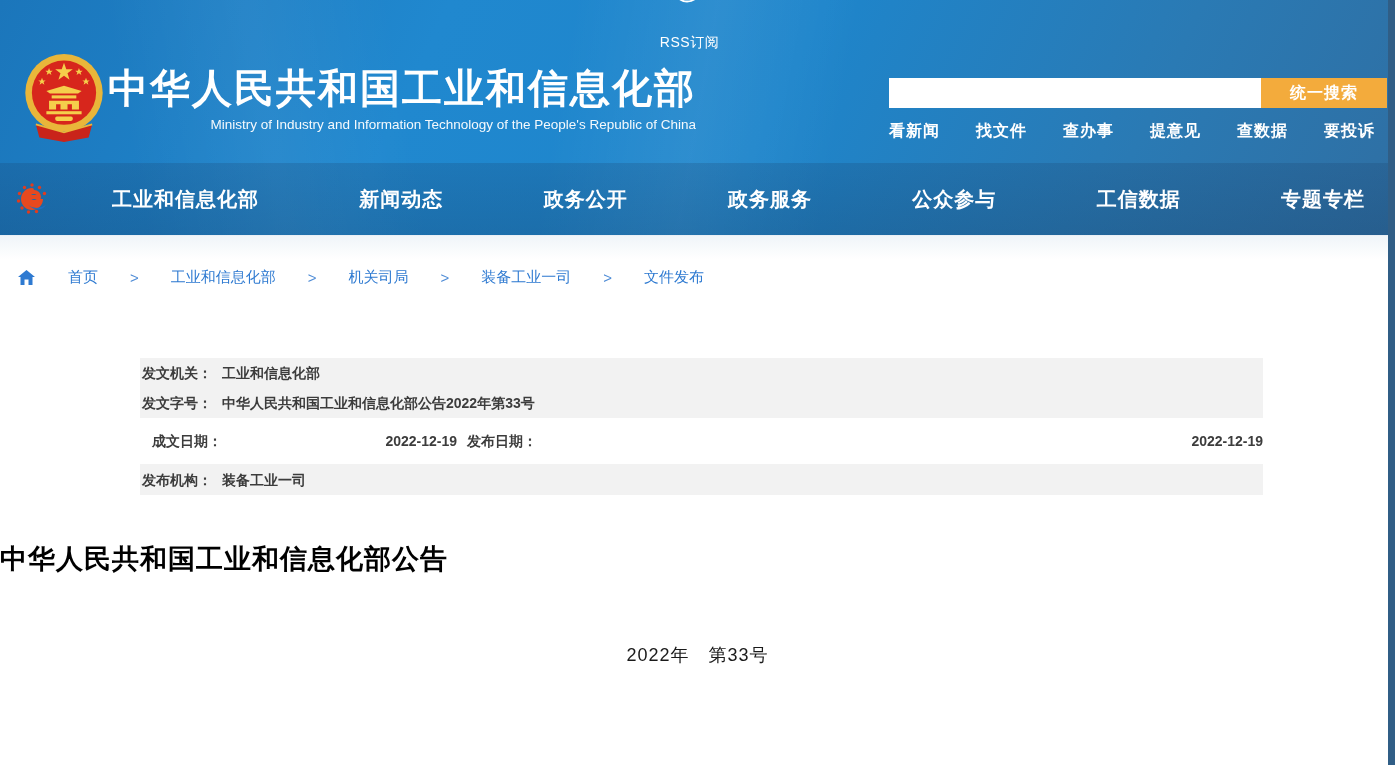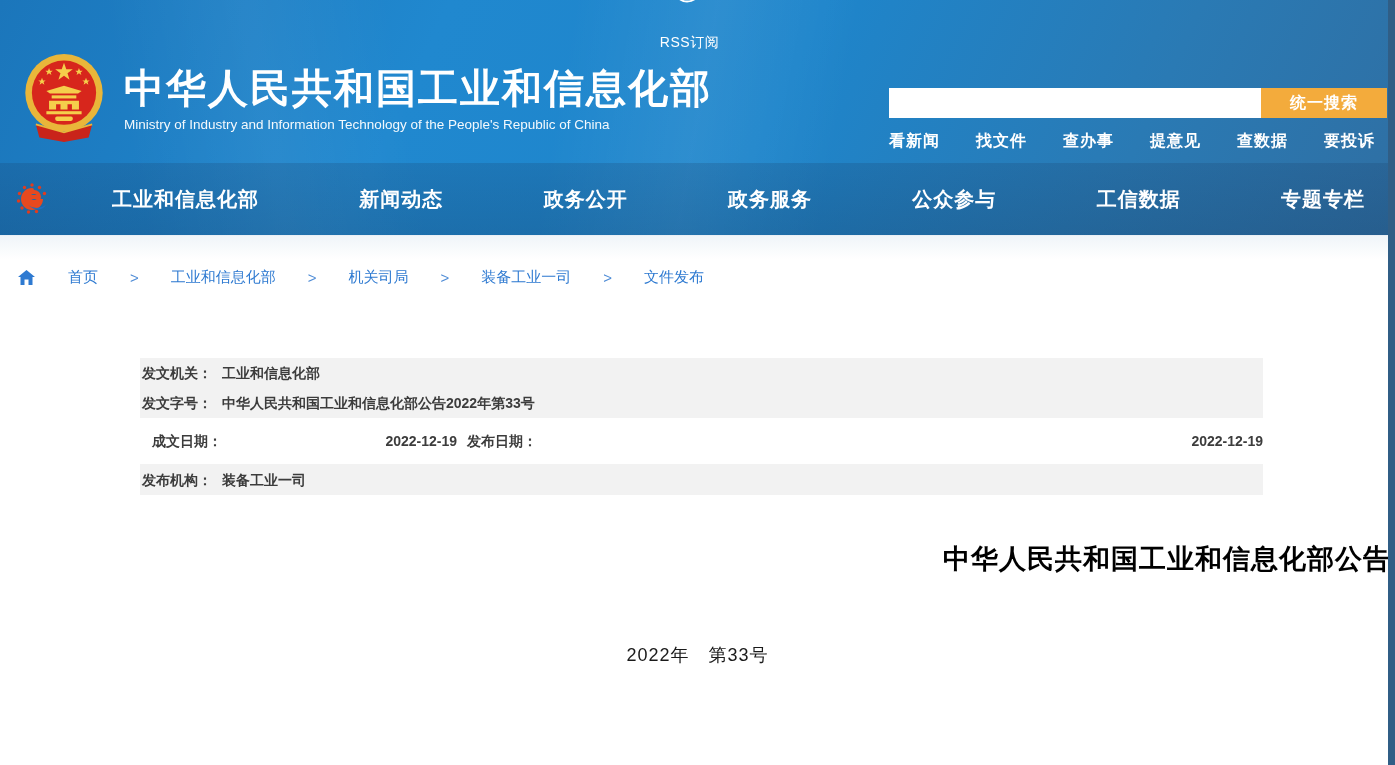--- a/index.html
+++ b/index.html
@@ -27,25 +27,25 @@
   .topbar{
     position:relative;height:52px;display:flex;align-items:center;justify-content:flex-end;
     gap:30px;padding-right:16px;color:#fff;flex-direction:column;
   }
   .topbar .tb-icon{display:inline-flex;align-items:center;justify-content:center;width:30px;height:30px;cursor:pointer;}
   .rss-label{font-size:14px;color:#ffffff;letter-spacing:.5px;cursor:pointer;}
 
   .header-main{position:relative;height:111px;}
   .brand{position:absolute;left:20px;top:-2px;display:flex;align-items:center;}
   .emblem{width:88px;height:96px;flex:none;}
-  .brand-text{margin-left:16px;color:#fff;}
+  .brand-text{color:#fff;text-align:right;}
   .brand-title{font-size:40px;font-weight:bold;letter-spacing:2px;line-height:46px;white-space:nowrap;}
   .brand-sub{font-size:13.5px;color:rgba(255,255,255,.95);margin-top:6px;white-space:nowrap;}
 
-  .search-wrap{position:absolute;top:36px;right:8px;width:498px;}
+  .search-wrap{position:absolute;top:26px;right:8px;width:498px;}
   .search-row{display:flex;height:30px;}
   .search-input{
     flex:1;height:30px;border:none;outline:none;background:#fff;border-radius:0;
     padding:0 10px;font-size:14px;color:#333;
   }
   .search-btn{
     width:126px;height:30px;border:none;background:#f3ab3c;color:#fff;
     font-size:16px;font-weight:bold;letter-spacing:1px;cursor:pointer;
     font-family:inherit;
   }
@@ -78,21 +78,21 @@
   .row-2{height:31px;}
   .row-3{height:46px;text-align:right;}
   .row-4{height:31px;}
   .mcell{display:flex;flex:1;min-width:0;}
   .two-col .mcell.first{flex:none;width:315px;}
   .mlabel{flex:none;width:80px;white-space:pre;}
   .mvalue{flex:1;min-width:0;}
 
   
   .article-title{
-    margin:46px 4px 0 0;text-align:right;font-size:27px;font-weight:bold;color:#000;
+    margin:46px 16px 0 0;text-align:left;font-size:27px;font-weight:bold;color:#000;
     letter-spacing:1px;
   }
   .article-issue{margin-top:66px;text-align:center;font-size:18px;color:#1a1a1a;letter-spacing:1px;}
 
   svg{display:block;}
 </style>
 </head>
 <body>
 
 <div class="edge-strip"></div>

